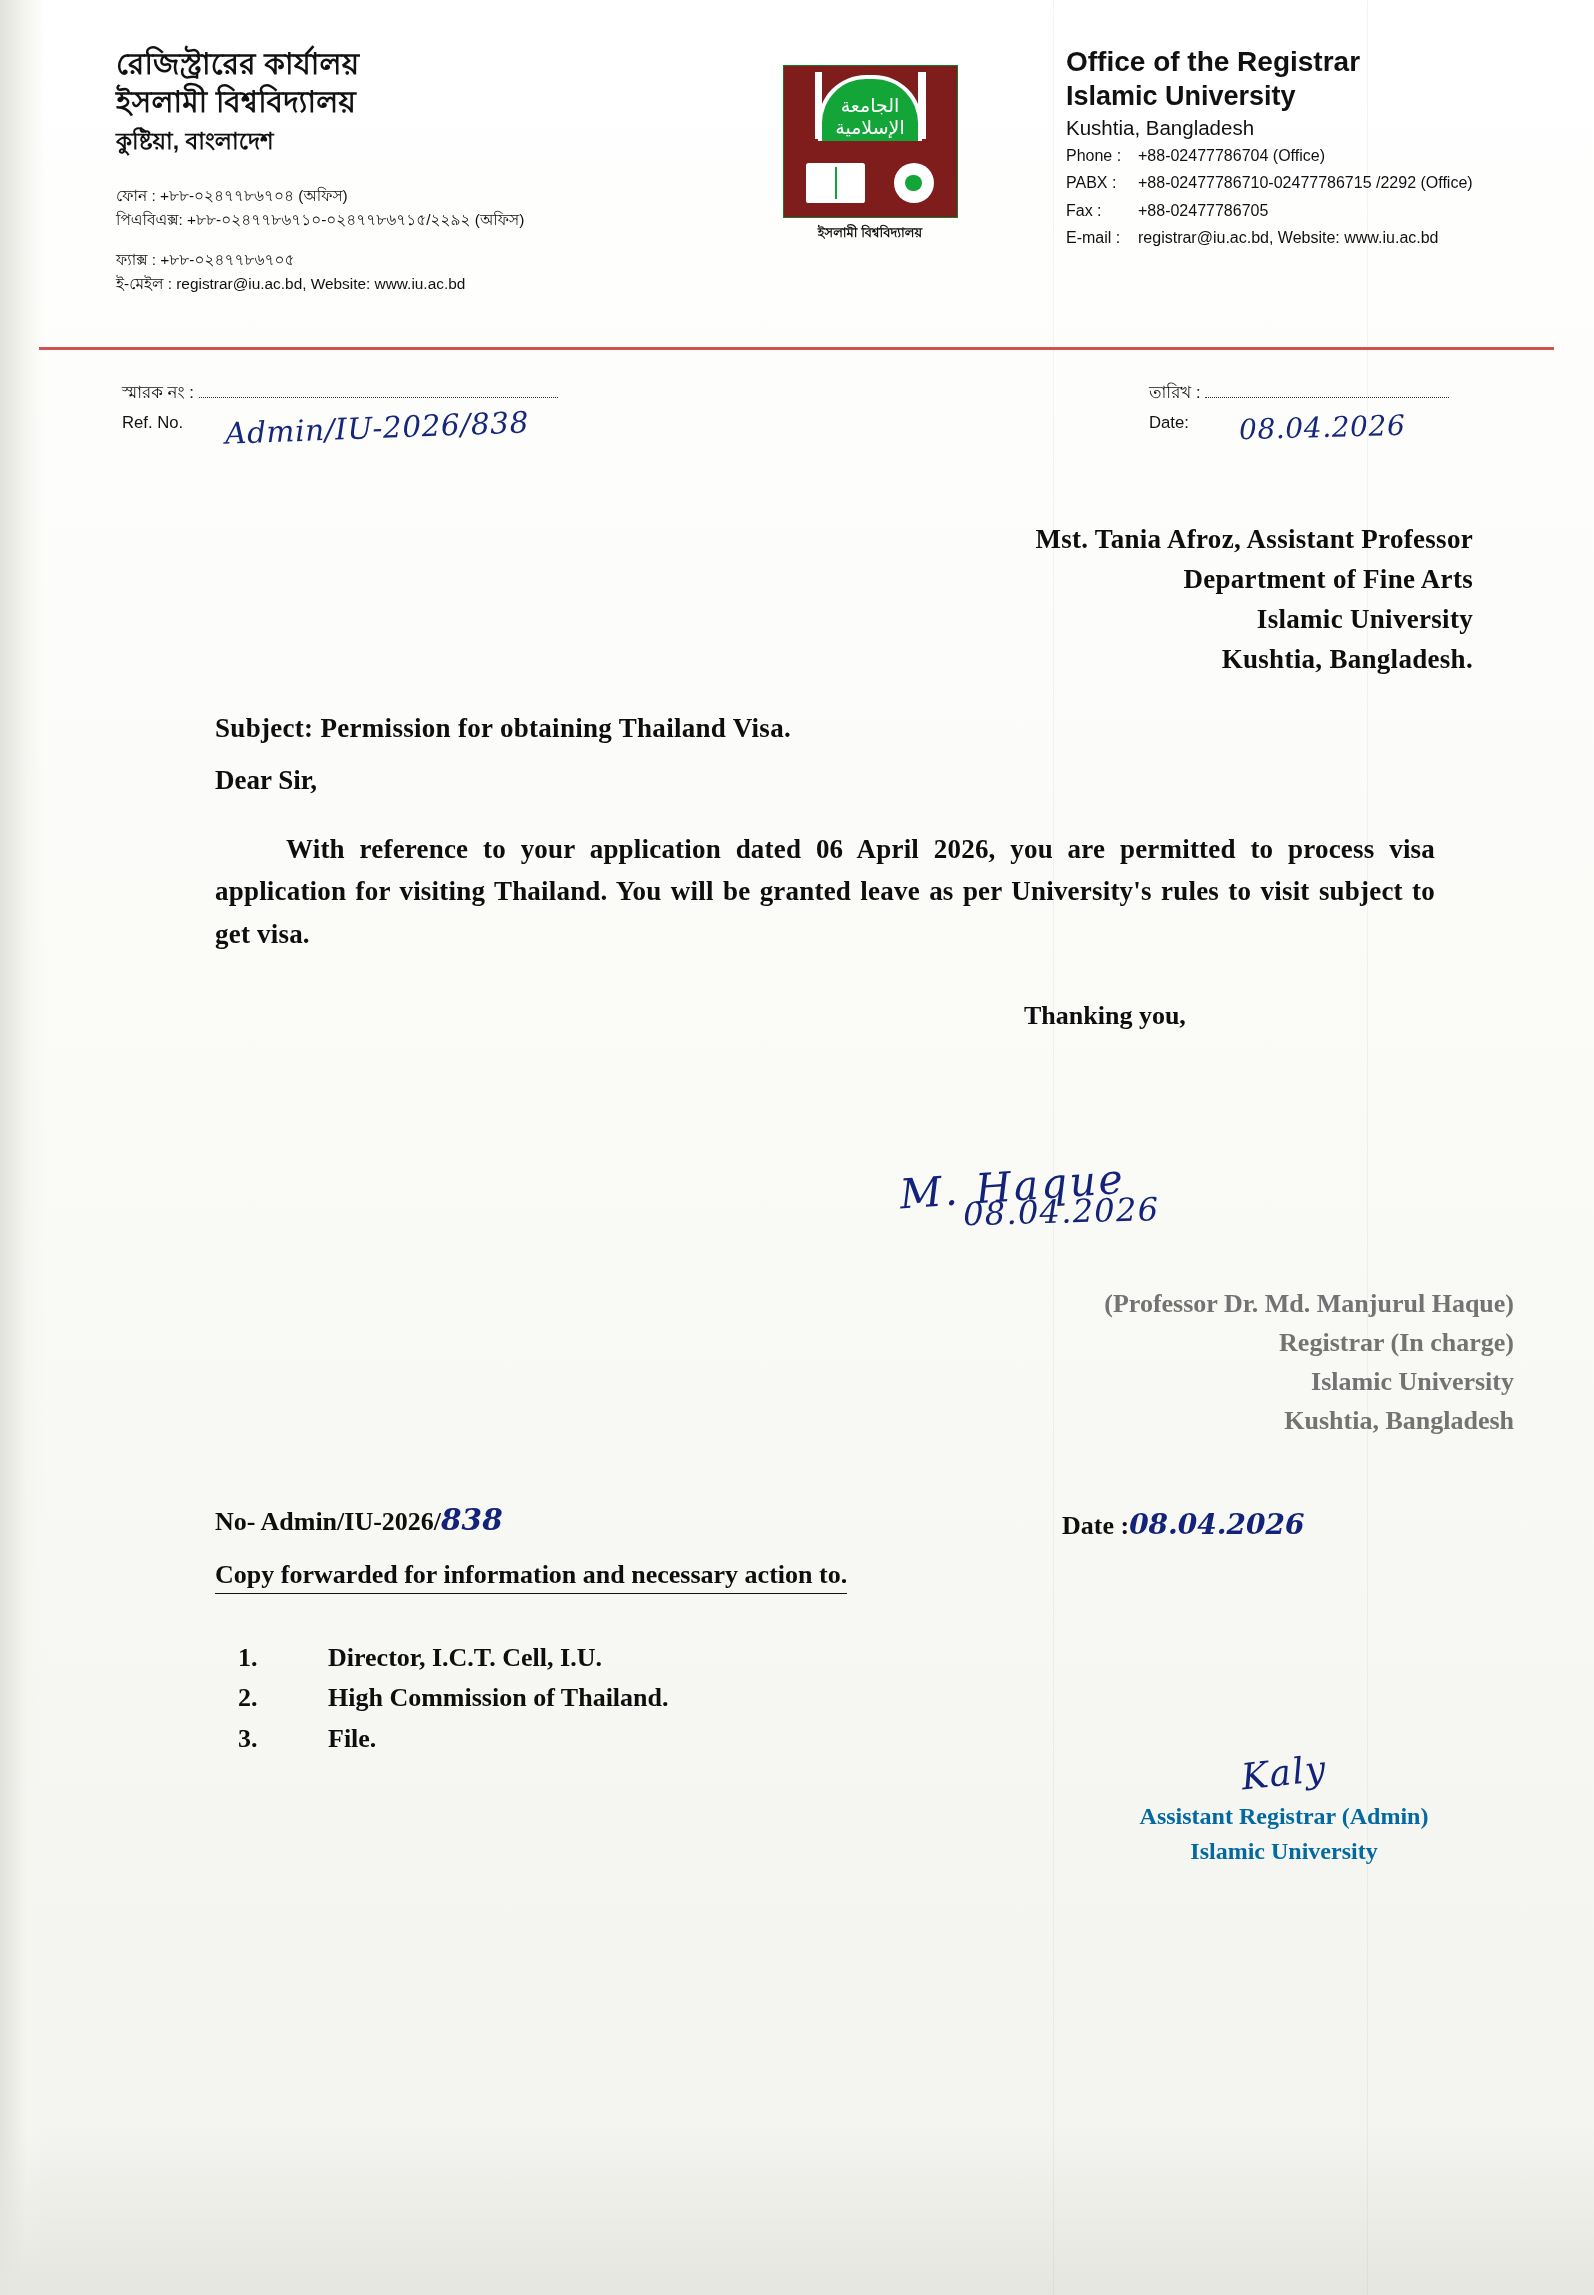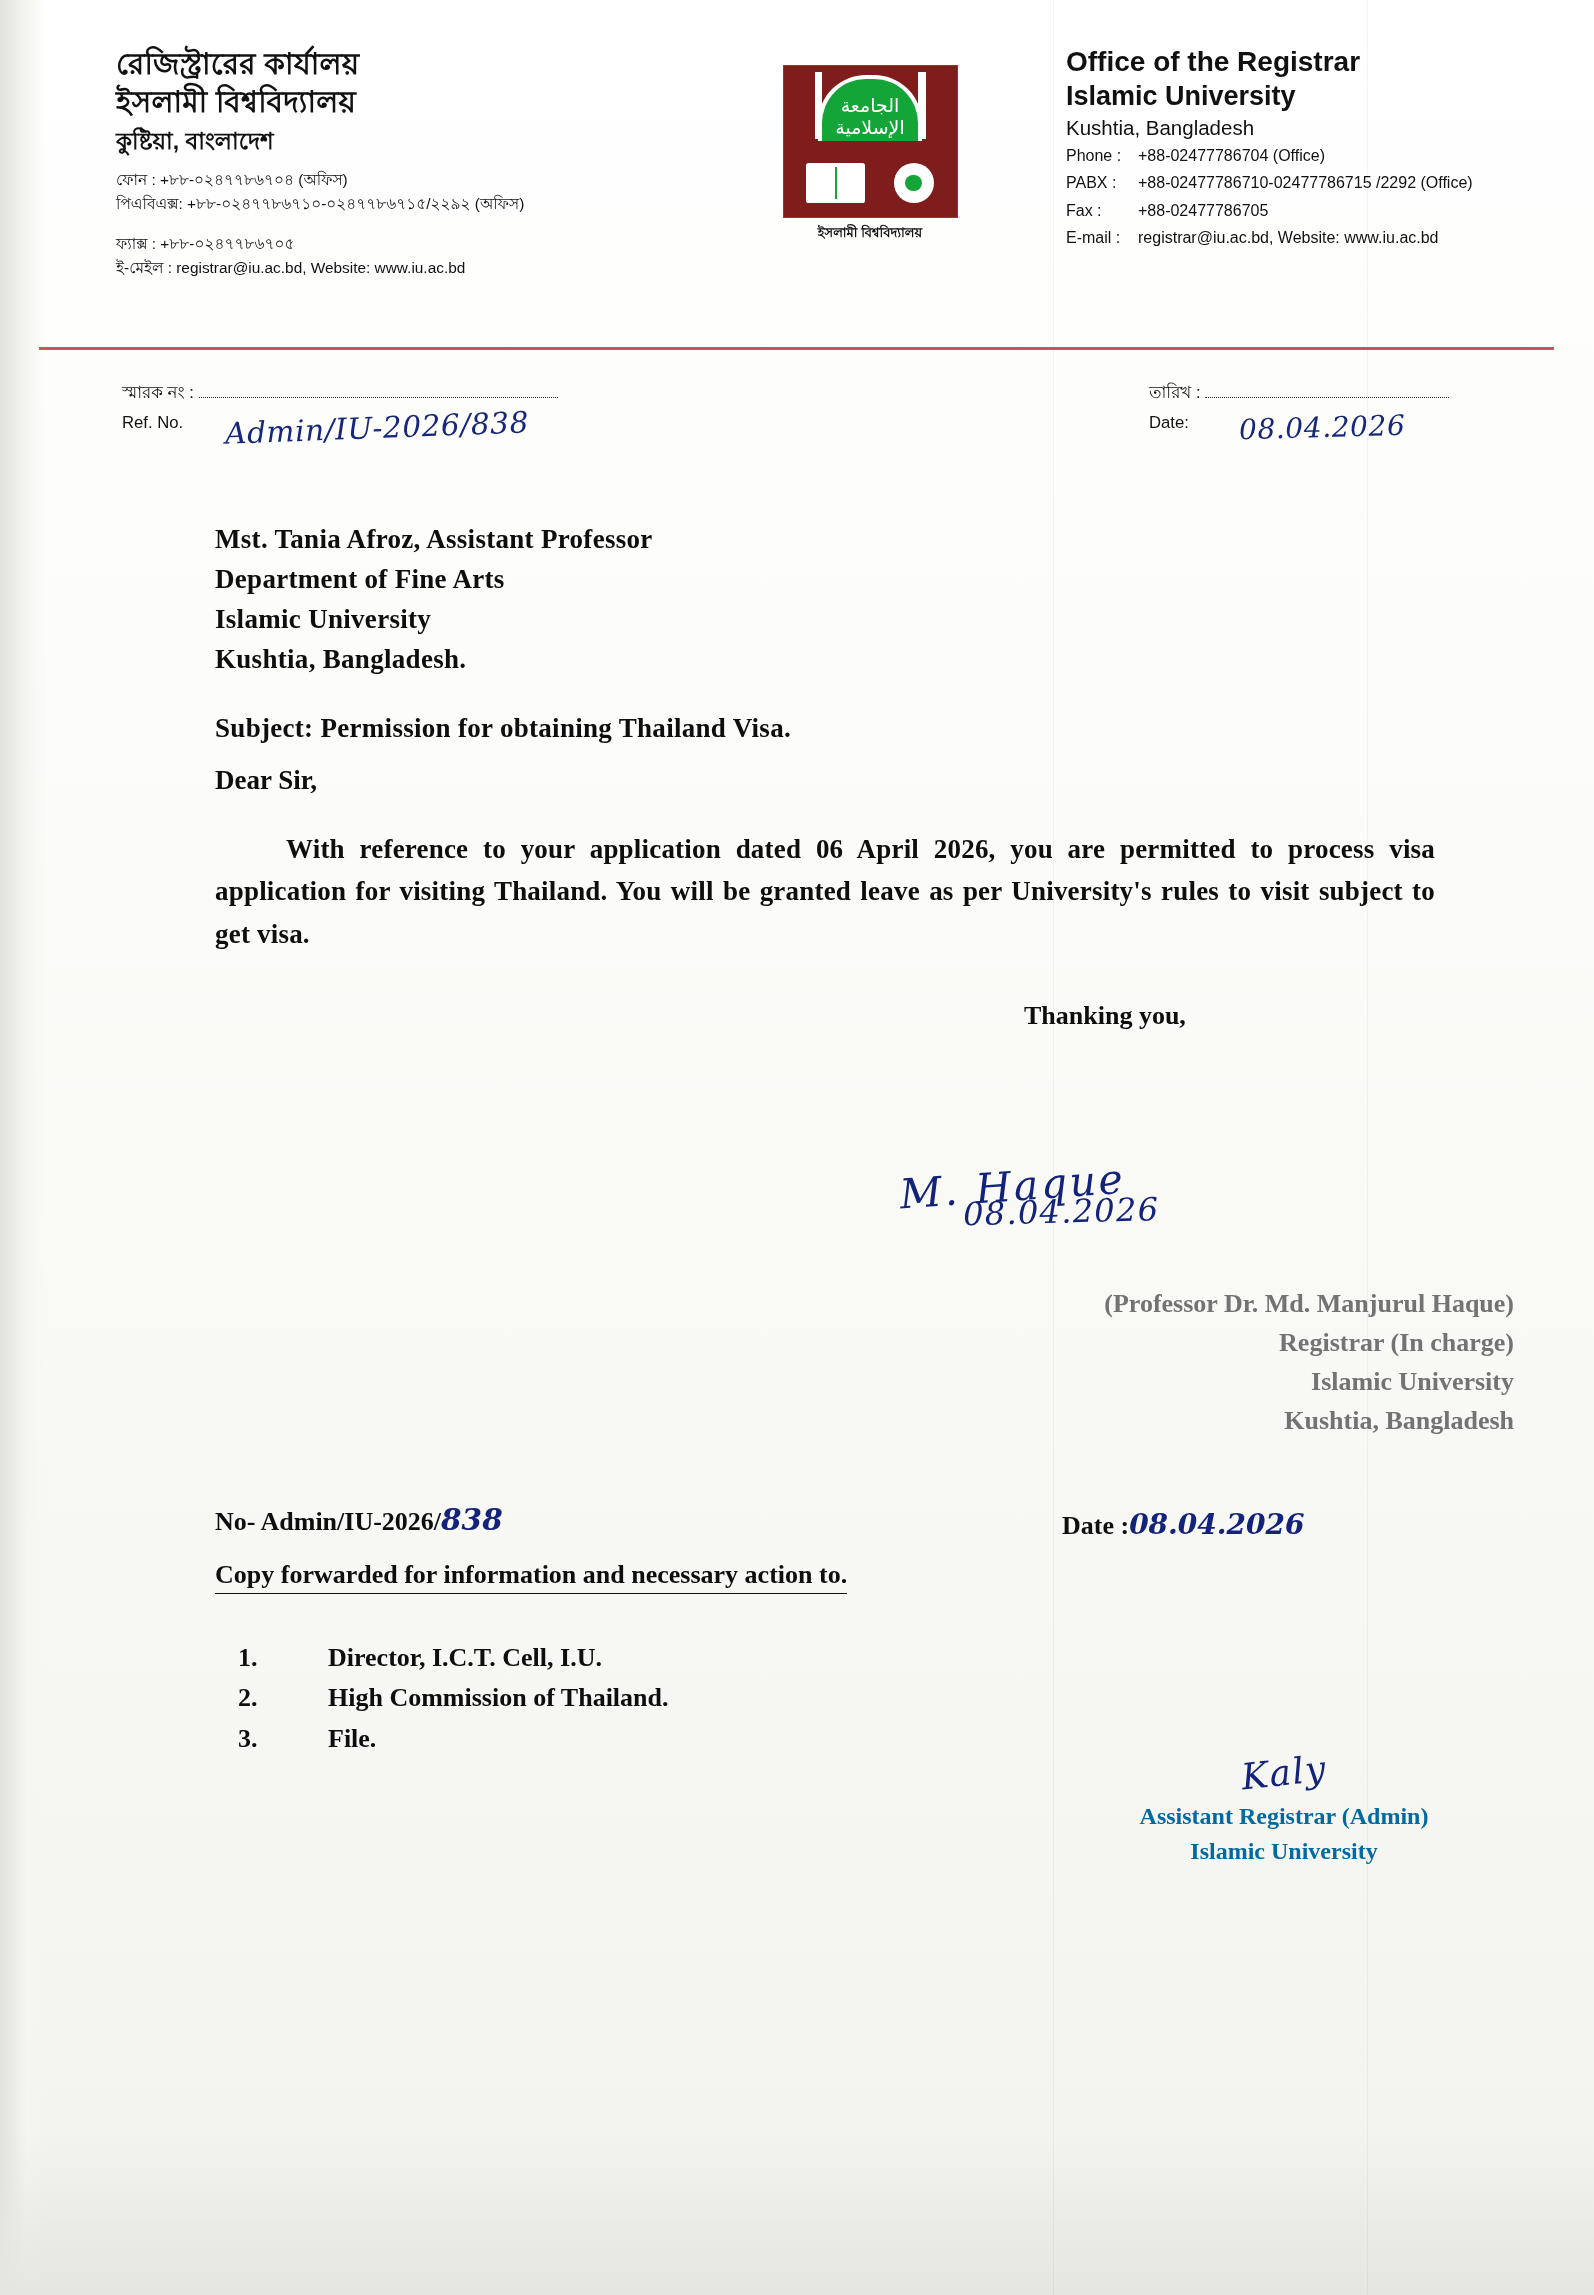--- a/index.html
+++ b/index.html
@@ -70,21 +70,21 @@
   .hdr-bn .l2 {
     font-family: "Liberation Sans", sans-serif;
     font-size: 23px;
     font-weight: bold;
     margin-top: 2.6px;
   }
   .hdr-bn .small {
     font-family: "Liberation Sans", sans-serif;
     font-size: 15.4px;
     line-height: 1.55;
-    margin-top: 6px;
+    margin-top: 22px;
   }
   .logo {
     position: absolute;
     left: 700px;
     top: 26px;
     width: 186px;
     text-align: center;
   }
   .logo-box {
     width: 173px;
@@ -271,20 +271,21 @@
     left: 215px;
     top: 520px;
     width: 1258px;
     color: #0e0e0e;
   }
   .addr {
     font-size: 27px;
     font-weight: bold;
     line-height: 1.48;
     letter-spacing: 0.3px;
+    text-align: right;
   }
   .subject {
     margin-top: 33px;
     font-size: 27px;
     font-weight: bold;
     letter-spacing: 0.3px;
   }
   .salutation {
     margin-top: 21px;
     font-size: 27px;

